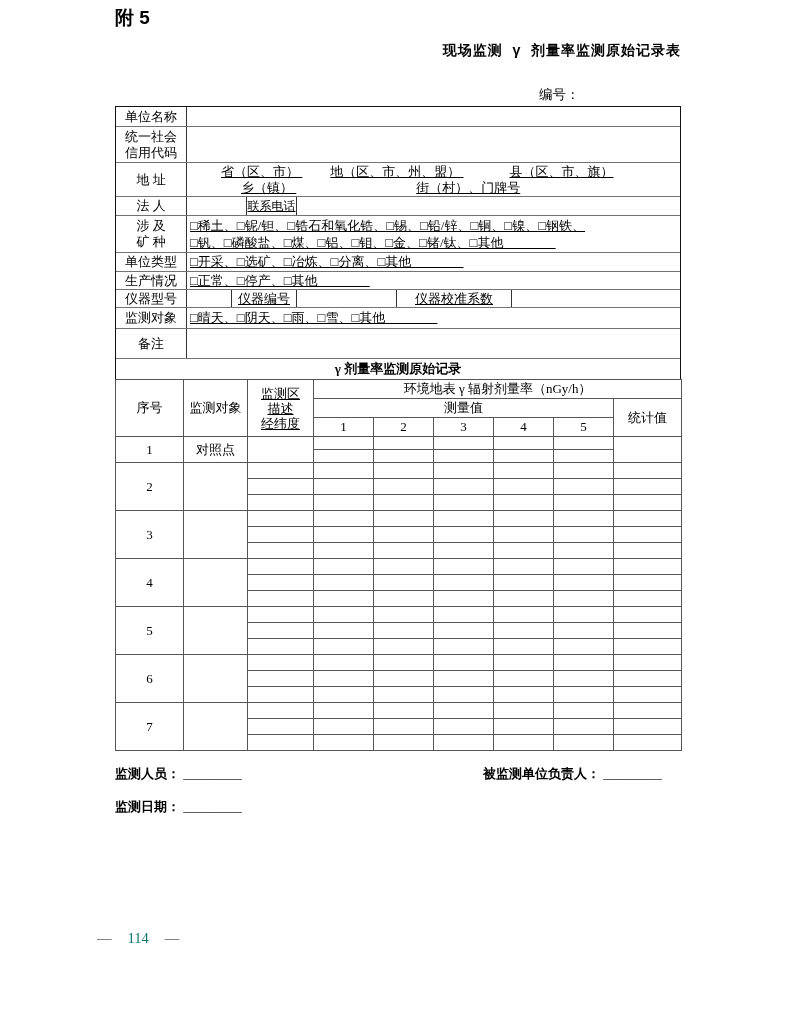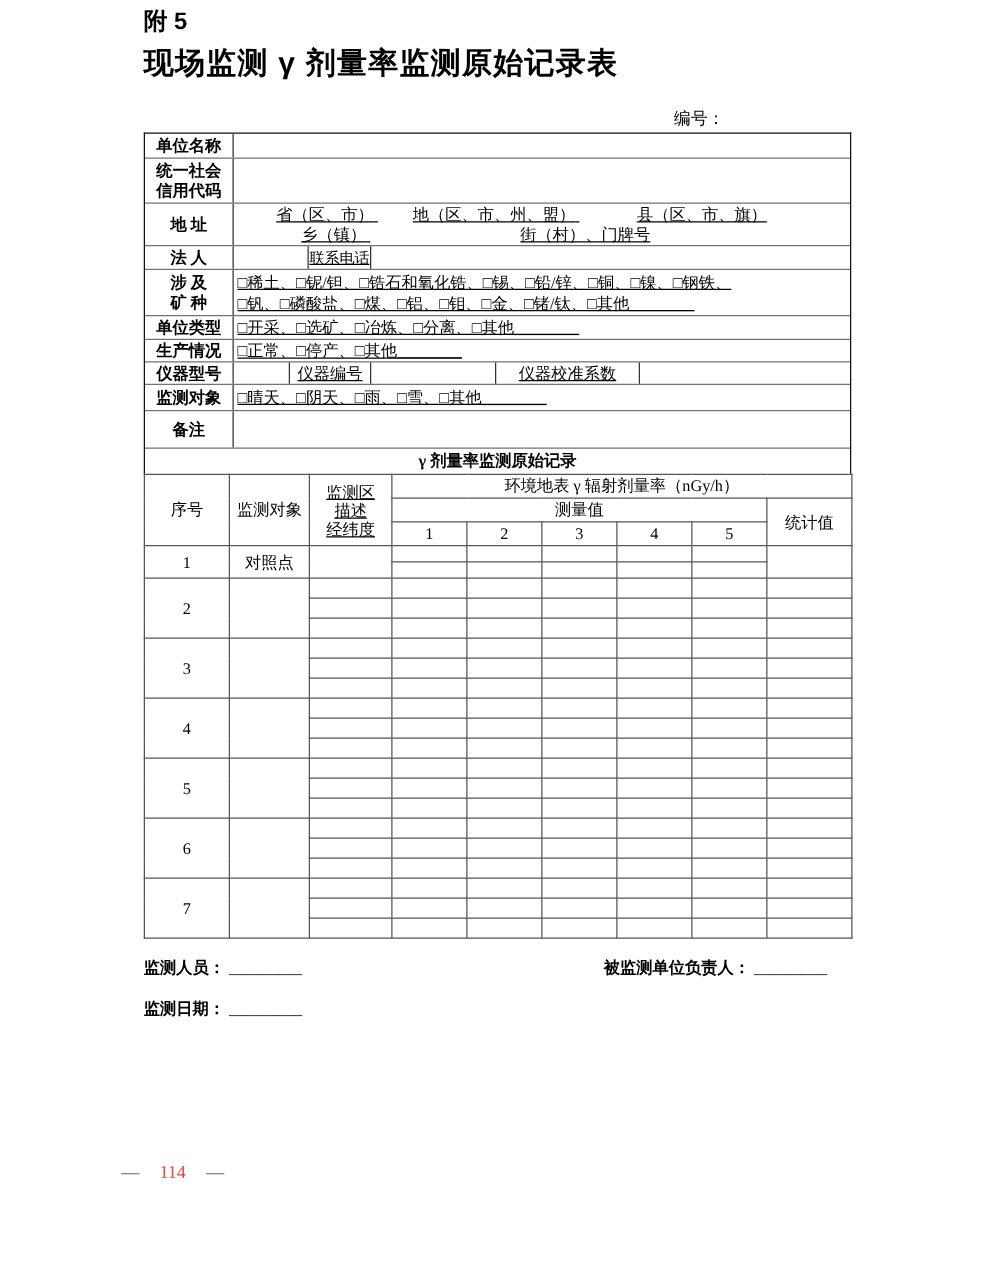--- a/index.html
+++ b/index.html
@@ -3,29 +3,29 @@
 <meta charset="utf-8">
 <style>
   html,body{margin:0;padding:0;}
   body{
     width:800px;height:1028px;background:#ffffff;color:#000;
     font-family:"Liberation Serif","DejaVu Serif",serif;
     font-size:13px;position:relative;overflow:hidden;
   }
   .wrap{width:566px;margin-left:115px;padding-top:6px;}
   .attach{font-family:"Liberation Sans","DejaVu Sans",sans-serif;font-weight:bold;font-size:19px;height:23px;line-height:23px;}
-  .title{font-family:Liberation Sans, sans-serif;font-weight:bold;font-size:24px;text-align:left;margin-top:9px;height:26px;line-height:26px;letter-spacing:1px;}
+  .title{font-family:Liberation Mono, monospace;font-weight:bold;font-size:14px;text-align:right;margin-top:9px;height:26px;line-height:26px;letter-spacing:1px;}
   .numrow{margin-top:22px;height:17px;line-height:17px;font-size:13.5px;}
   .numrow span{margin-left:424px;}
 
   
   .form{border:1.5px solid #111;border-bottom:none;margin-top:3px;}
   .fr{display:flex;border-top:1px solid #737373;box-sizing:border-box;align-items:stretch;}
   .fr:first-child{border-top:none;}
-  .fl{width:70px;flex:none;display:flex;flex-direction:column;justify-content:center;align-items:center;text-align:left;line-height:16px;font-weight:bold;}
+  .fl{width:70px;flex:none;display:flex;flex-direction:column;justify-content:center;align-items:center;text-align:left;line-height:16px;}
   .fc{border-left:1px solid #333;box-sizing:border-box;text-decoration:underline;}
   .grow{flex:1;}
   .vcent{display:flex;align-items:center;}
   .opt{padding-left:3px;}
   .addr .ln{height:16px;line-height:16px;}
   .sect{height:21px;line-height:20px;text-align:center;font-weight:bold;}
 
   
   table.rec{border-collapse:collapse;table-layout:fixed;width:566px;border:1.5px solid #111;}
   table.rec td,table.rec th{border:1px solid #555;padding:0;text-align:center;vertical-align:middle;font-weight:normal;font-size:13px;overflow:hidden;}
@@ -38,21 +38,21 @@
 
   
   .foot1{position:relative;margin-top:14px;height:18px;line-height:18px;}
   .foot1 .right{position:absolute;left:335px;top:0;margin-left:33px;}
   .foot2{margin-top:15px;height:18px;line-height:18px;}
   .flabel{font-weight:bold;}
   .uline{letter-spacing:0;}
 
   .pagenum{position:absolute;left:97px;top:930px;font-size:14.5px;display:inline-flex;align-items:center;}
   .pagenum .dash{color:#555;}
-  .pagenum .num{margin:0 16px;color:#ef4444;}
+  .pagenum .num{margin:0 16px;color:#0f766e;}
 </style>
 </head>
 <body>
 
 <div class="wrap">
 
   <div class="attach">附 5</div>
   <div class="title">现场监测 γ 剂量率监测原始记录表</div>
   <div class="numrow"><span>编号：</span></div>
 

